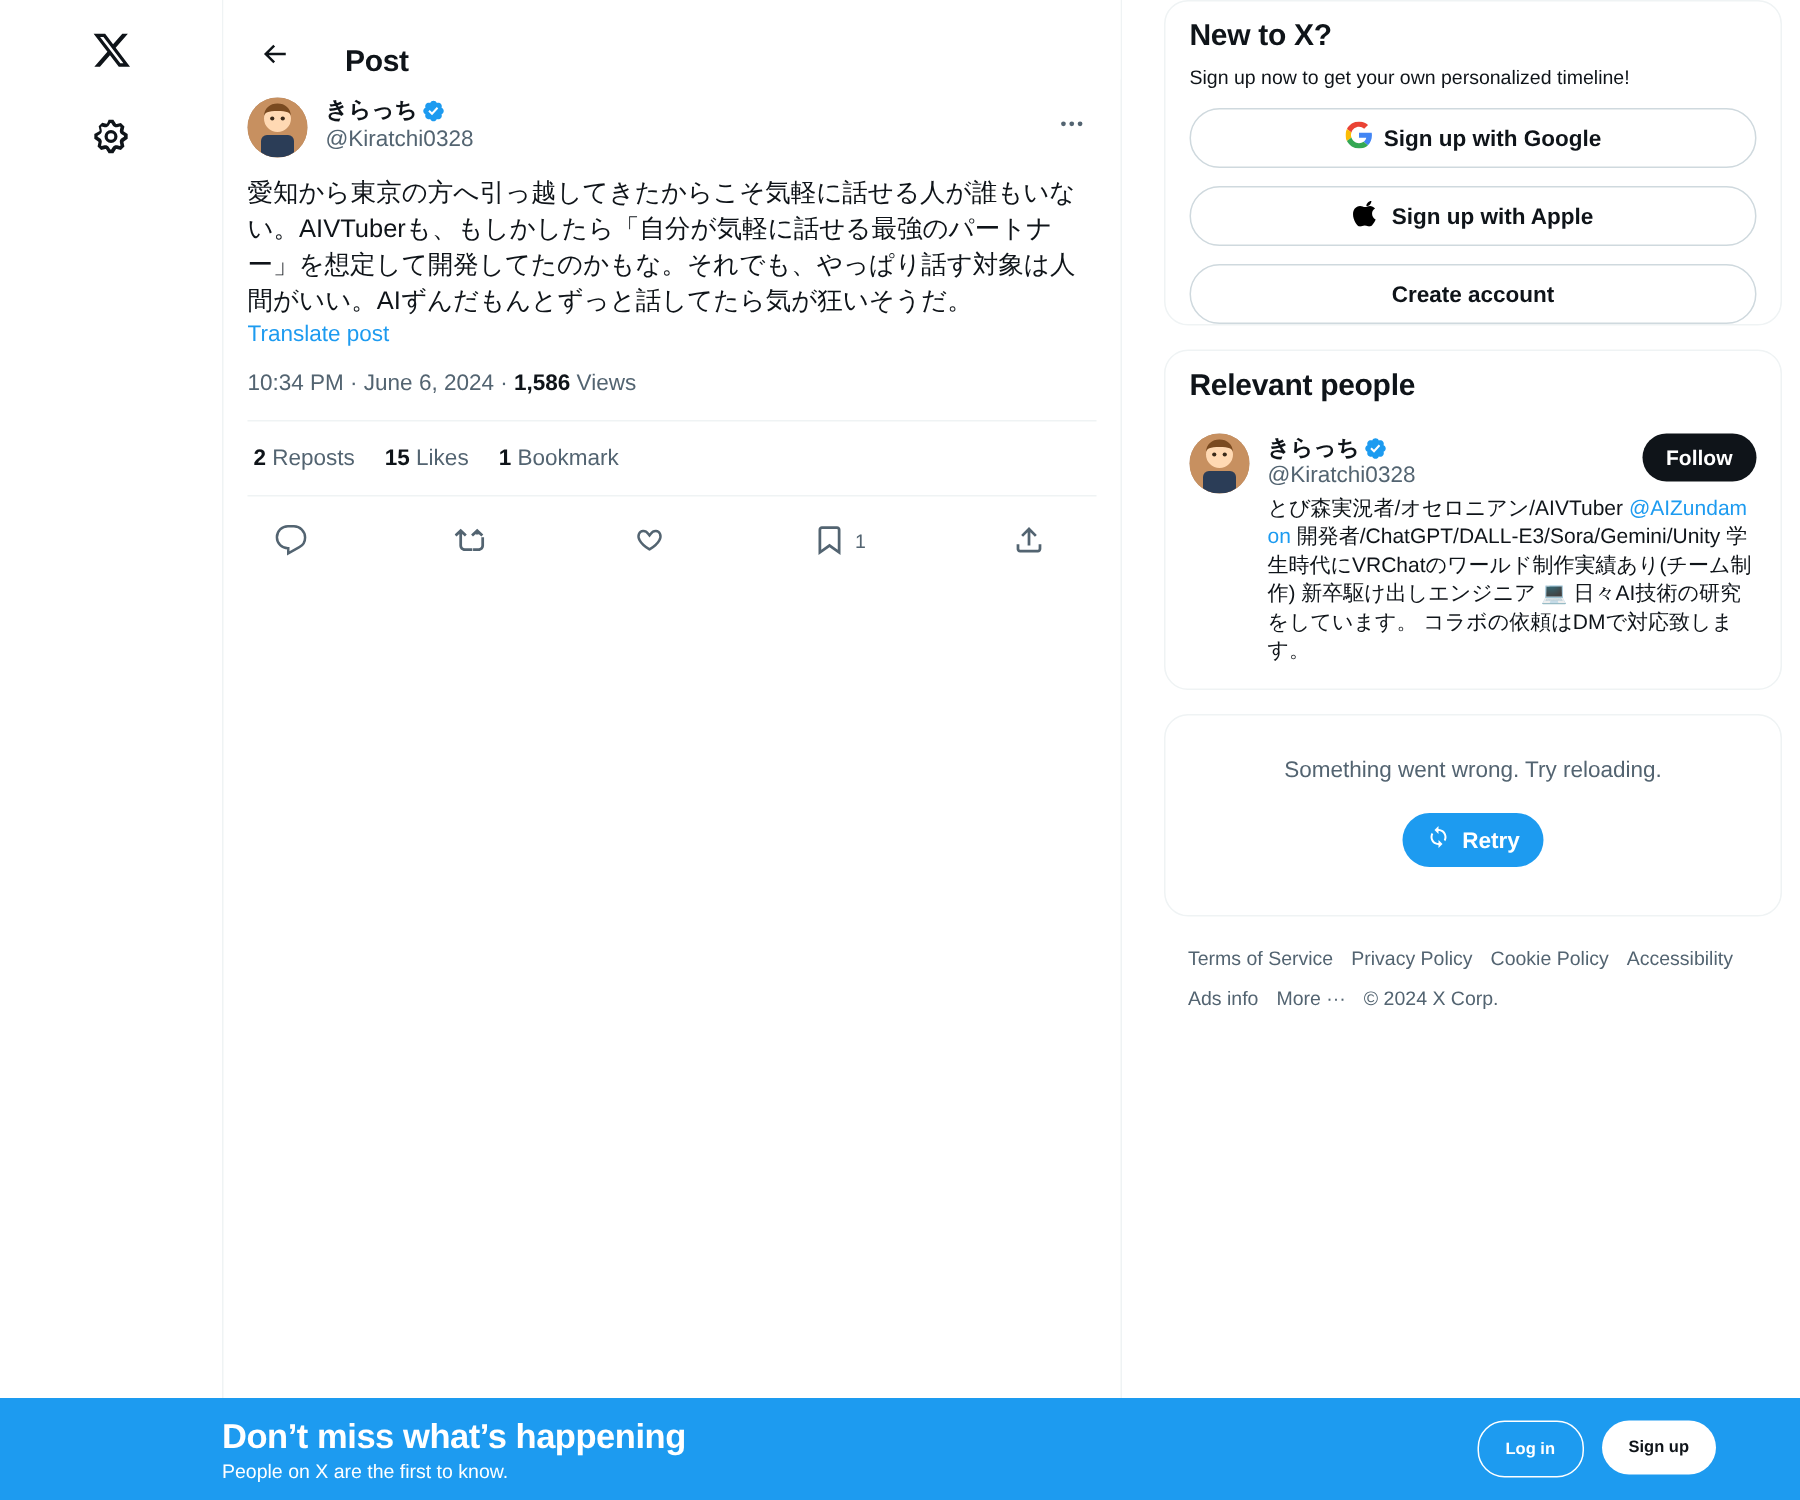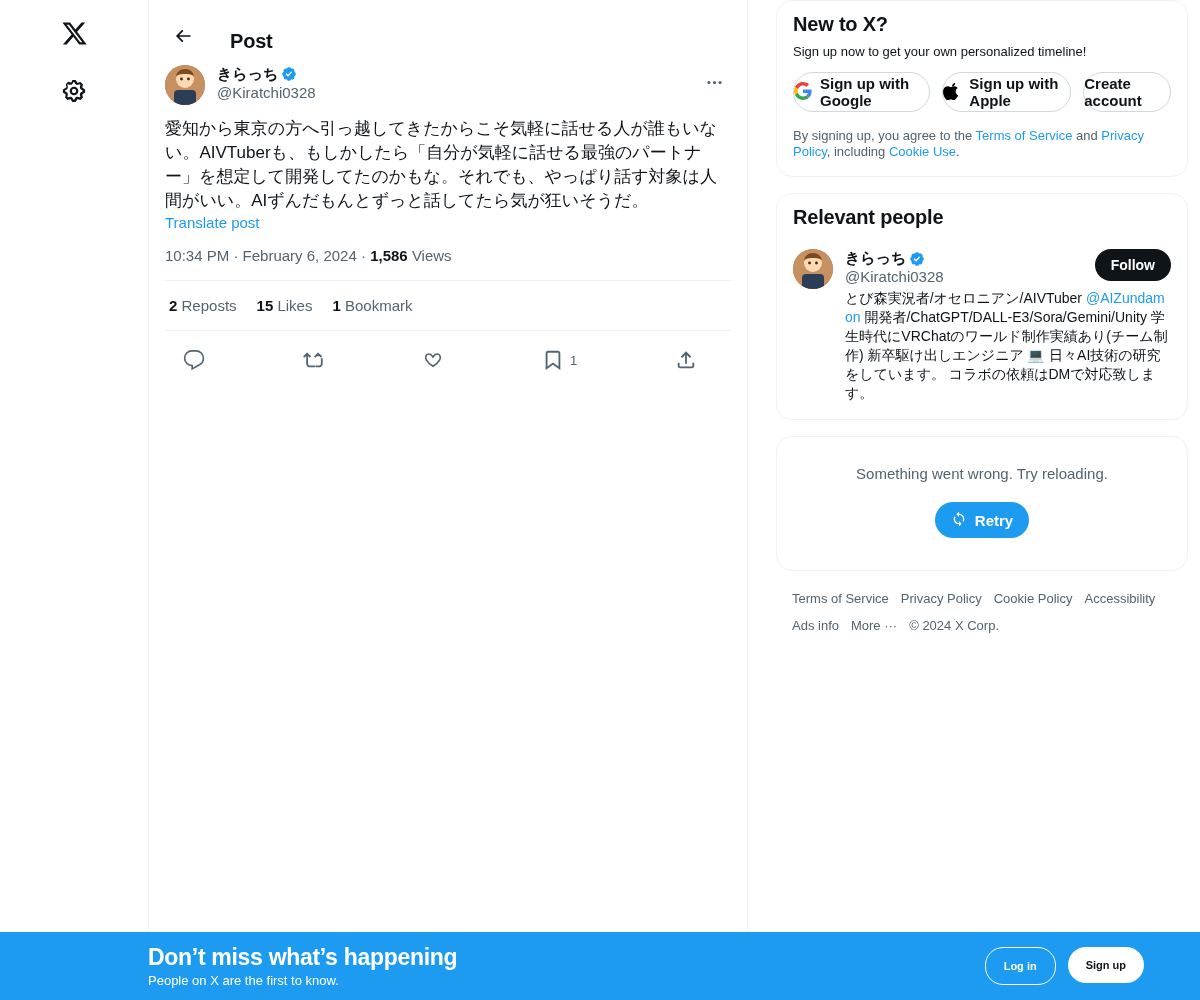--- a/index.html
+++ b/index.html
@@ -98,21 +98,21 @@
   .right { flex: 1; padding: 0 12px 0 28px; }
   .card {
     border: 1px solid #eff3f4; border-radius: 16px;
     margin-bottom: 16px; background: #fff;
   }
   .card-title {
     font-size: 20px; font-weight: bold; letter-spacing: -0.2px;
     padding: 12px 16px 8px 16px;
   }
   .card-sub { font-size: 13px; color: #0f1419; padding: 0 16px 12px 16px; line-height: 16px; }
-  .signup-btns { padding: 0 16px; display: flex; flex-direction: row; gap: 12px; }
+  .signup-btns { padding: 0 16px; display: flex; flex-direction: column; gap: 12px; }
   .btn {
     height: 40px; border-radius: 20px; border: 1px solid #cfd9de;
     display: flex; align-items: center; justify-content: center; gap: 8px;
     font-size: 15px; font-weight: bold; cursor: pointer; background: #fff;
     color: #0f1419;
   }
   .legal {
     font-size: 13px; color: #536471; line-height: 16px;
     padding: 16px 16px 16px 16px;
   }
@@ -226,21 +226,21 @@
             </svg>
         </div>
       </div>
 
       <div class="post-text">愛知から東京の方へ引っ越してきたからこそ気軽に話せる人が誰もいない。AIVTuberも、もしかしたら「自分が気軽に話せる最強のパートナー」を想定して開発してたのかもな。それでも、やっぱり話す対象は人間がいい。AIずんだもんとずっと話してたら気が狂いそうだ。</div>
       <div class="translate">Translate post</div>
 
       <div class="meta">
         <span>10:34 PM</span>
         <span> · </span>
-        <span>February 6, 2024</span>
+        <span>June 6, 2024</span>
         <span> · </span>
         <b>1,586</b>
         <span>Views</span>
       </div>
 
       <div class="divider"></div>
 
       <div class="counts">
         <div>
           <b>2</b>
@@ -310,23 +310,20 @@
           <span>
             <svg width="18" height="18" viewBox="0 0 24 24" aria-hidden="true">
                 <path fill="#000" d="M16.365 1.43c0 1.14-.47 2.22-1.23 3.01-.81.86-2.14 1.53-3.23 1.44-.14-1.1.42-2.27 1.16-3.02.82-.84 2.25-1.47 3.3-1.43zm3.77 16.27c-.55 1.27-.81 1.84-1.52 2.96-.99 1.56-2.39 3.5-4.12 3.51-1.54.02-1.94-1-4.03-.99-2.09.01-2.53 1.01-4.07.99-1.73-.01-3.05-1.76-4.04-3.32C-.37 16.45-.72 11.1 1.4 8.28c1.2-1.6 3.09-2.54 4.87-2.54 1.81 0 2.95 1 4.45 1 1.45 0 2.33-1 4.43-1 1.58 0 3.26.86 4.45 2.35-3.91 2.14-3.28 7.72.54 9.61z"></path>
               </svg>
           </span>
           <span>Sign up with Apple</span>
         </div>
         <div class="btn">
           <span>Create account</span>
         </div>
-      </div>
-      <div class="legal">
-        <span>By signing up, you agree to the </span><a>Terms of Service</a><span> and </span><a>Privacy Policy</a><span>, including </span><a>Cookie Use</a><span>.</span>
       </div>
     </div>
 
     <div class="card">
       <div class="card-title">Relevant people</div>
       <div class="person">
         <div class="person-av">
           <svg width="40" height="40" viewBox="0 0 40 40" aria-hidden="true">
             <rect width="40" height="40" fill="#c79060"></rect>
             <circle cx="20" cy="14" r="9" fill="#ffd9b3"></circle>

